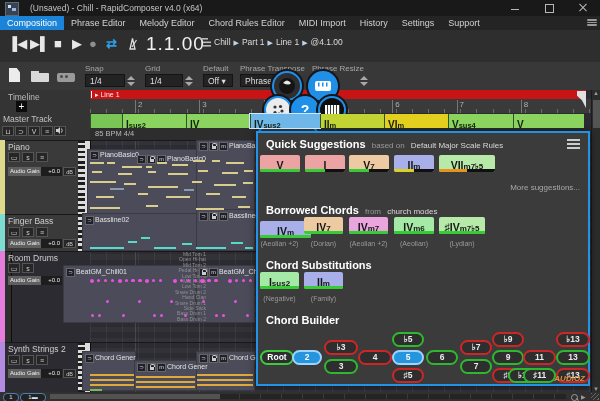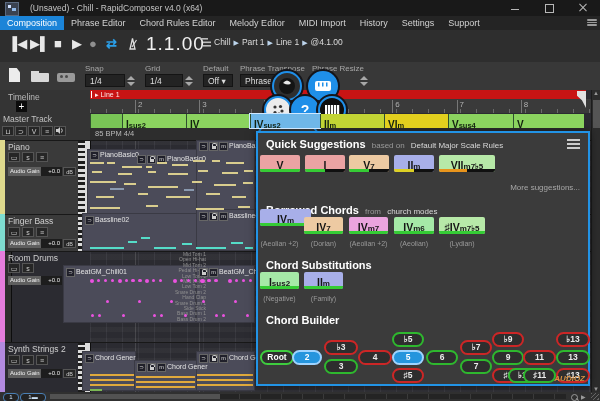--- a/index.html
+++ b/index.html
@@ -152,22 +152,22 @@
       </div>
     <div class="winbtn" style="left:566px;">
         <div class="wb-x1"></div>
         <div class="wb-x2"></div>
       </div>
   </div>
 
   <div class="menubar" id="menubar">
       <div class="menu-item active">Composition</div>
       <div class="menu-item">Phrase Editor</div>
+      <div class="menu-item">Melody Editor</div>
       <div class="menu-item">Chord Rules Editor</div>
-      <div class="menu-item">Melody Editor</div>
       <div class="menu-item">MIDI Import</div>
       <div class="menu-item">History</div>
       <div class="menu-item">Settings</div>
       <div class="menu-item">Support</div>
     </div>
   <div class="menu-right-ic" style="top:19px;">
       <i></i>
       <i></i>
       <i></i>
     </div>
@@ -471,21 +471,21 @@
         <div class="chip" style="left: 136px; top: 22px; width: 40px; background: rgb(168, 175, 233);"><b>II</b><span>m</span><div class="ul">
             <i style="background:#ddd024"></i>
             <i style="background:#101010"></i>
           </div></div>
         <div class="chip" style="left: 181px; top: 22px; width: 56px; background: rgb(183, 233, 168);"><b>VII</b><span>m7♭5</span><div class="ul">
             <i style="background:#e8941c"></i>
             <i style="background:#101010"></i>
           </div></div>
       </div>
       <div id="chips-borrowed">
-        <div class="chip" style="left: 2px; top: 76px; width: 51px; background: rgb(168, 175, 233);"><b>IV</b><span>m</span><div class="ul">
+        <div class="chip" style="left: 2px; top: 88px; width: 51px; background: rgb(168, 175, 233);"><b>IV</b><span>m</span><div class="ul">
             <i style="background:#35cc35"></i>
           </div></div>
         <div class="modelab" style="left: -4px; top: 107px; width: 51px;">(Aeolian +2)</div>
         <div class="chip" style="left: 46px; top: 84px; width: 39px; background: rgb(237, 202, 162);"><b>IV</b><span>7</span><div class="ul">
             <i style="background:#35cc35"></i>
           </div></div>
         <div class="modelab" style="left: 40px; top: 107px; width: 51px;">(Dorian)</div>
         <div class="chip" style="left: 91px; top: 84px; width: 39px; background: rgb(234, 164, 222);"><b>IV</b><span>m7</span><div class="ul">
             <i style="background:#35cc35"></i>
           </div></div>

